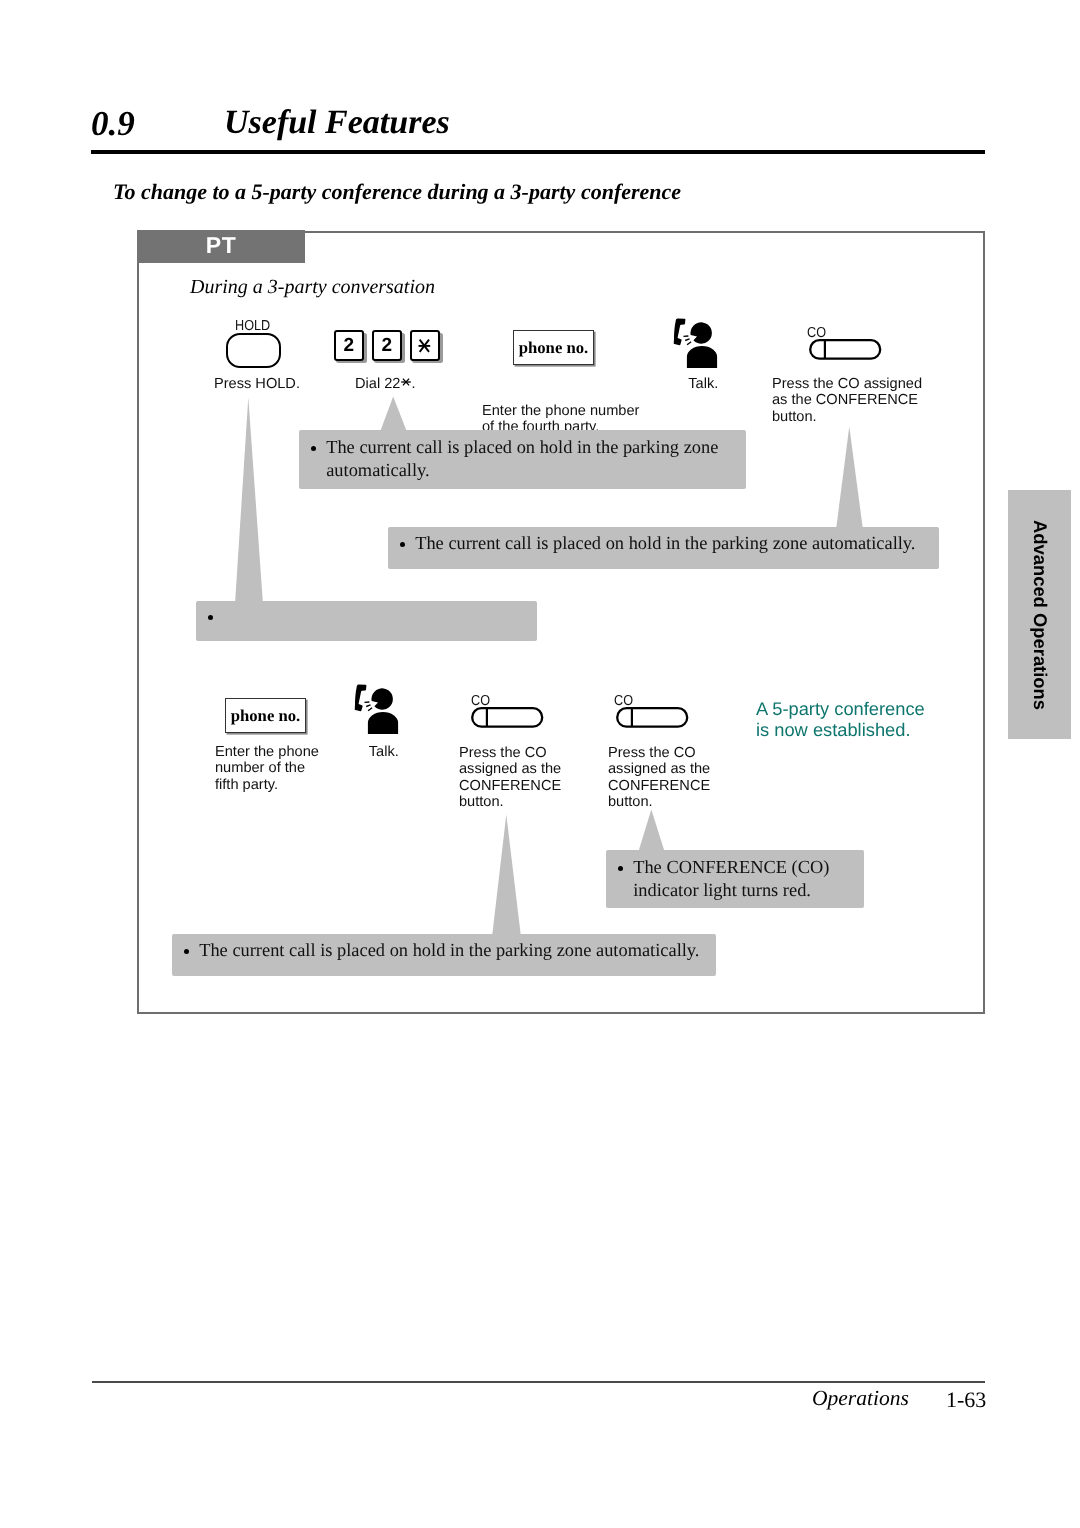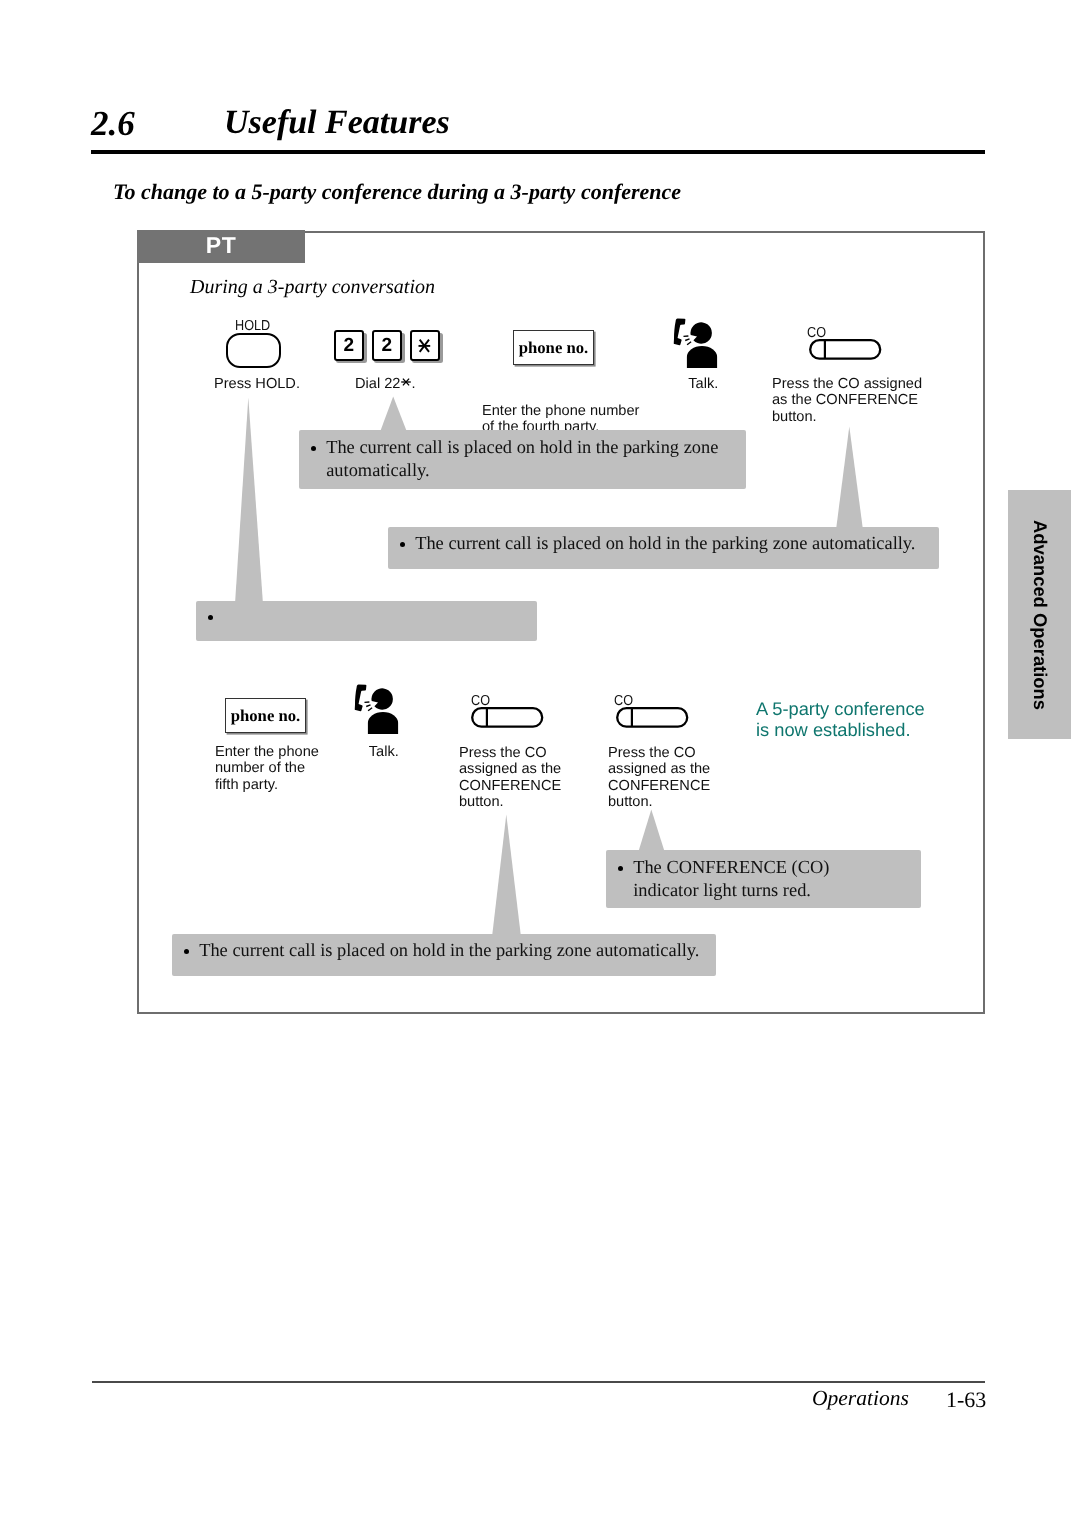--- a/index.html
+++ b/index.html
@@ -41,21 +41,21 @@
   .phbox span{display:block;width:100%;text-align:center;font:700 16.7px/34px "Liberation Serif",serif;color:#000;}
 
   
   .callout{background:#bfbfbf;border-radius:2px;box-sizing:border-box;}
   .callout .ctext{position:absolute;font:400 18.4px/23.2px "Liberation Serif",serif;color:#111;display:block;}
   .callout .cbul{position:absolute;width:5.0px;height:5.0px;border-radius:50%;background:#000;font-size:0;}
 </style>
 </head>
 <body>
 
-<div class="abs" id="sec-num">2.6</div>
+<div class="abs" id="sec-num">0.9</div>
 <div class="abs" id="sec-title">Useful Features</div>
 <div class="abs" id="head-rule"></div>
 <div class="abs" id="subhead">To change to a 5-party conference during a 3-party conference</div>
 
 <div class="abs" id="frame">
   <div class="fline" style="left:0;top:0;width:848px;height:1.6px;"></div>
   <div class="fline" style="left:0;top:781.4px;width:848px;height:1.6px;"></div>
   <div class="fline" style="left:0;top:0;width:1.6px;height:783px;"></div>
   <div class="fline" style="left:846.4px;top:0;width:1.6px;height:783px;"></div>
 </div>
@@ -186,21 +186,21 @@
   <span class="cbul" style="left:12.0px;top:16.4px;"><i style="font-size:0;line-height:0;font-style:normal;">•</i></span>
   <span class="ctext" style="left:27.2px;top:5.8px;width:400px;">The current call is placed on hold in the parking zone automatically.</span>
 </div>
 <div class="abs callout" style="left:388px;top:527px;width:551px;height:42px;">
   <span class="cbul" style="left:12.0px;top:15.2px;"><i style="font-size:0;line-height:0;font-style:normal;">•</i></span>
   <span class="ctext" style="left:27.2px;top:4.6px;width:520px;">The current call is placed on hold in the parking zone automatically.</span>
 </div>
 <div class="abs callout" style="left:196px;top:601px;width:341px;height:40px;">
   <span class="cbul" style="left:12.0px;top:14.2px;"><i style="font-size:0;line-height:0;font-style:normal;">•</i></span>
 </div>
-<div class="abs callout" style="left:606px;top:850px;width:315px;height:58px;">
+<div class="abs callout" style="left:606px;top:850px;width:258px;height:58px;">
   <span class="cbul" style="left:12.0px;top:16.4px;"><i style="font-size:0;line-height:0;font-style:normal;">•</i></span>
   <span class="ctext" style="left:27.2px;top:5.8px;width:240px;">The CONFERENCE (CO) indicator light turns red.</span>
 </div>
 <div class="abs callout" style="left:172px;top:934px;width:544px;height:42px;">
   <span class="cbul" style="left:12.0px;top:15.2px;"><i style="font-size:0;line-height:0;font-style:normal;">•</i></span>
   <span class="ctext" style="left:27.2px;top:4.6px;width:520px;">The current call is placed on hold in the parking zone automatically.</span>
 </div>
 <div class="abs" id="pt-badge">
   <span>PT</span>
 </div>

